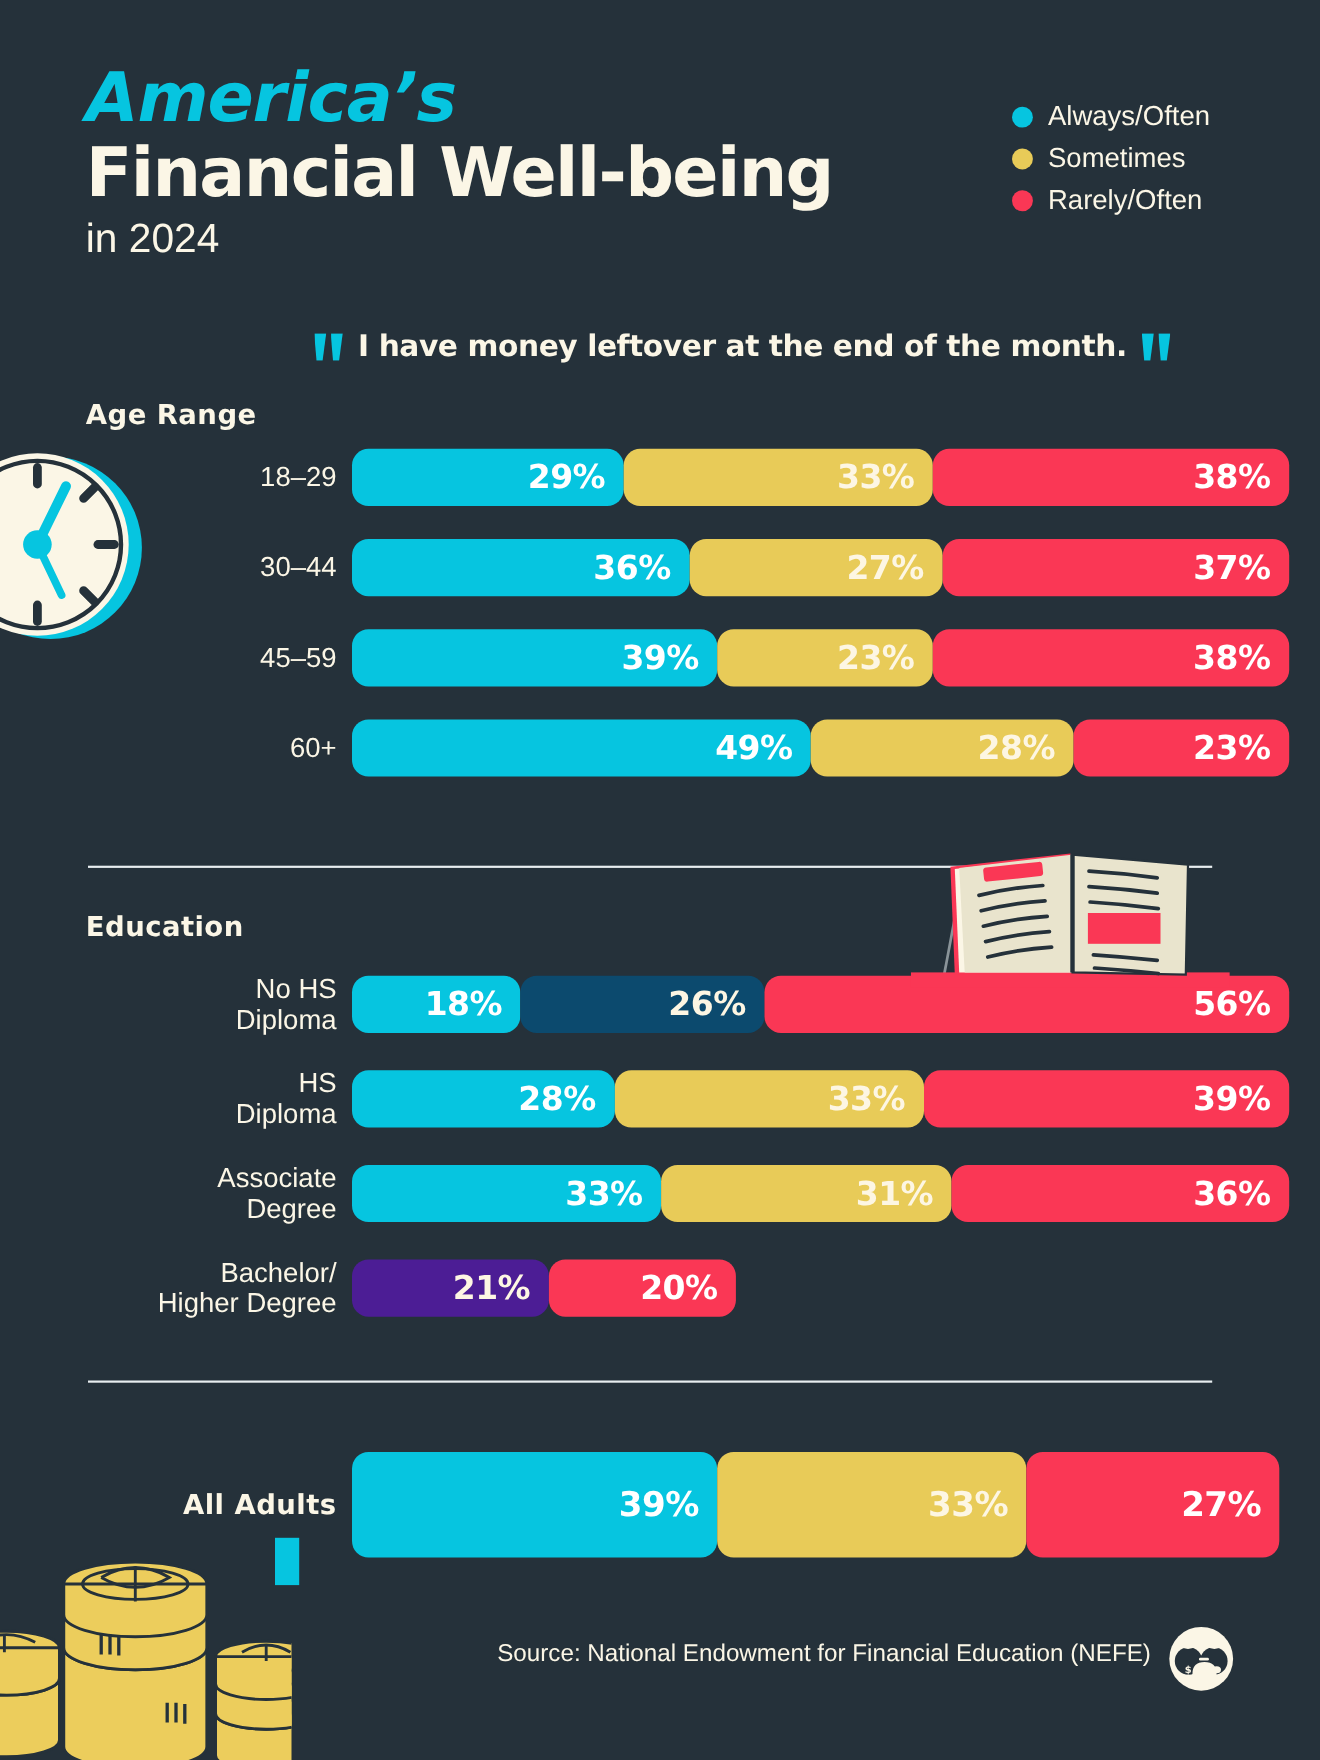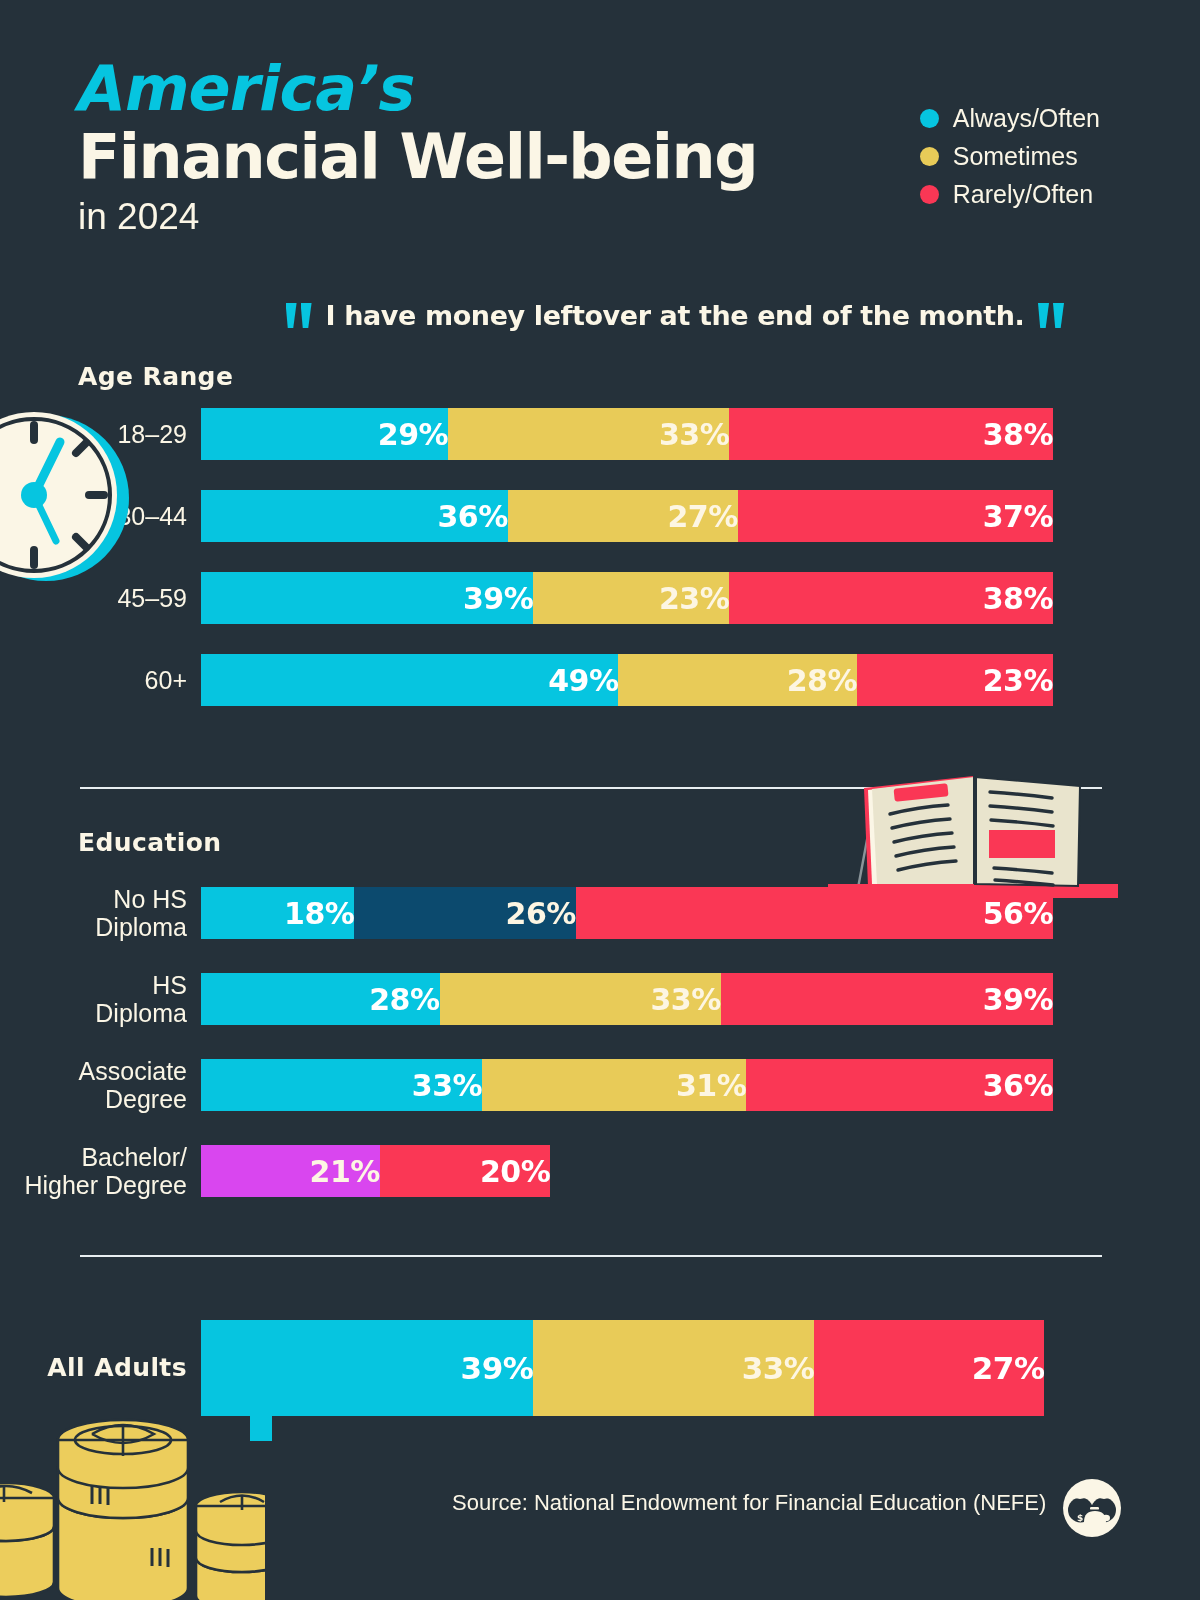--- a/index.html
+++ b/index.html
@@ -42,21 +42,21 @@
     font-weight: normal;
     color: #fbf6e6;
     line-height: 1.3;
     letter-spacing: 0px;
   }
 
   
   .legend {
     position: absolute;
     right: 100px;
-    top: 104px;
+    top: 92px;
     display: flex;
     flex-direction: column;
     gap: 9px;
   }
   .legend-row {
     display: flex;
     align-items: center;
     gap: 14px;
   }
   .legend-dot {
@@ -122,27 +122,28 @@
 
   .bar-row {
     position: relative;
     display: flex;
     align-items: center;
     margin-bottom: 30px;
   }
   .bar-row:last-child { margin-bottom: 0; }
 
   .row-label {
-    width: 201px;
+    width: 284px;
     padding-right: 14px;
     text-align: right;
     font-size: 25px;
     color: #fbf6e6;
     line-height: 1.12;
     flex: 0 0 auto;
+    margin-left: 36px;
   }
   .row-label.heavy {
     font-family: "DejaVu Sans", sans-serif;
     font-weight: bold;
     letter-spacing: 0.4px;
   }
 
   .bar {
     position: relative;
     height: 52px;
@@ -151,21 +152,23 @@
     flex: 0 0 auto;
     z-index: 3;
   }
   .bar.tall { height: 96px; }
 
   .seg {
     height: 100%;
     display: flex;
     align-items: center;
     justify-content: flex-end;
+    padding-right: 17px;
     overflow: hidden;
+    border-radius: 15px;
   }
   .seg-val {
     font-family: "DejaVu Sans", sans-serif;
     font-weight: bold;
     font-size: 30px;
     letter-spacing: -0.5px;
     white-space: nowrap;
   }
   .bar.tall .seg-val { font-size: 31px; }
 
@@ -410,21 +413,21 @@
       <div class="seg" style="width:36%;background:#fa3755">
         <span class="seg-val" style="color:#ffffff">36%</span>
         </div>
     </div>
   </div>
 
   <div class="bar-row">
     <div class="row-label" style="white-space:pre-line">Bachelor/
 Higher Degree</div>
     <div class="bar">
-      <div class="seg" style="width:21%;background:#d946ef">
+      <div class="seg" style="width:21%;background:#4c1d95">
         <span class="seg-val" style="color:#fdf6e3">21%</span>
         </div>
       <div class="seg" style="width:20%;background:#fa3755">
         <span class="seg-val" style="color:#ffffff">20%</span>
         </div>
     </div>
   </div>
 
 </div>
 

